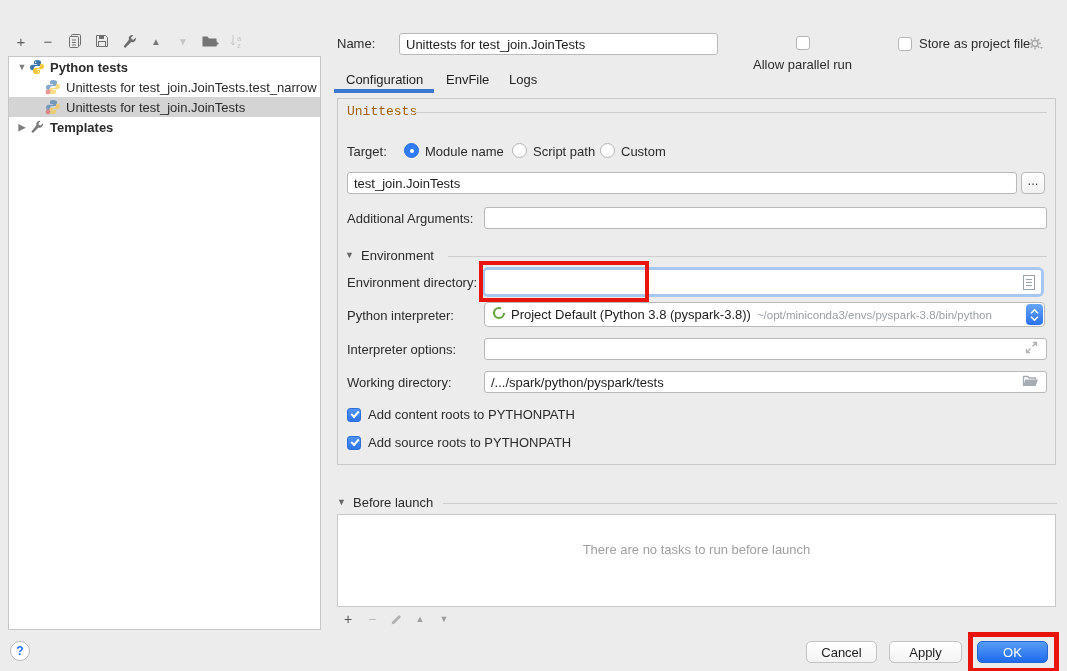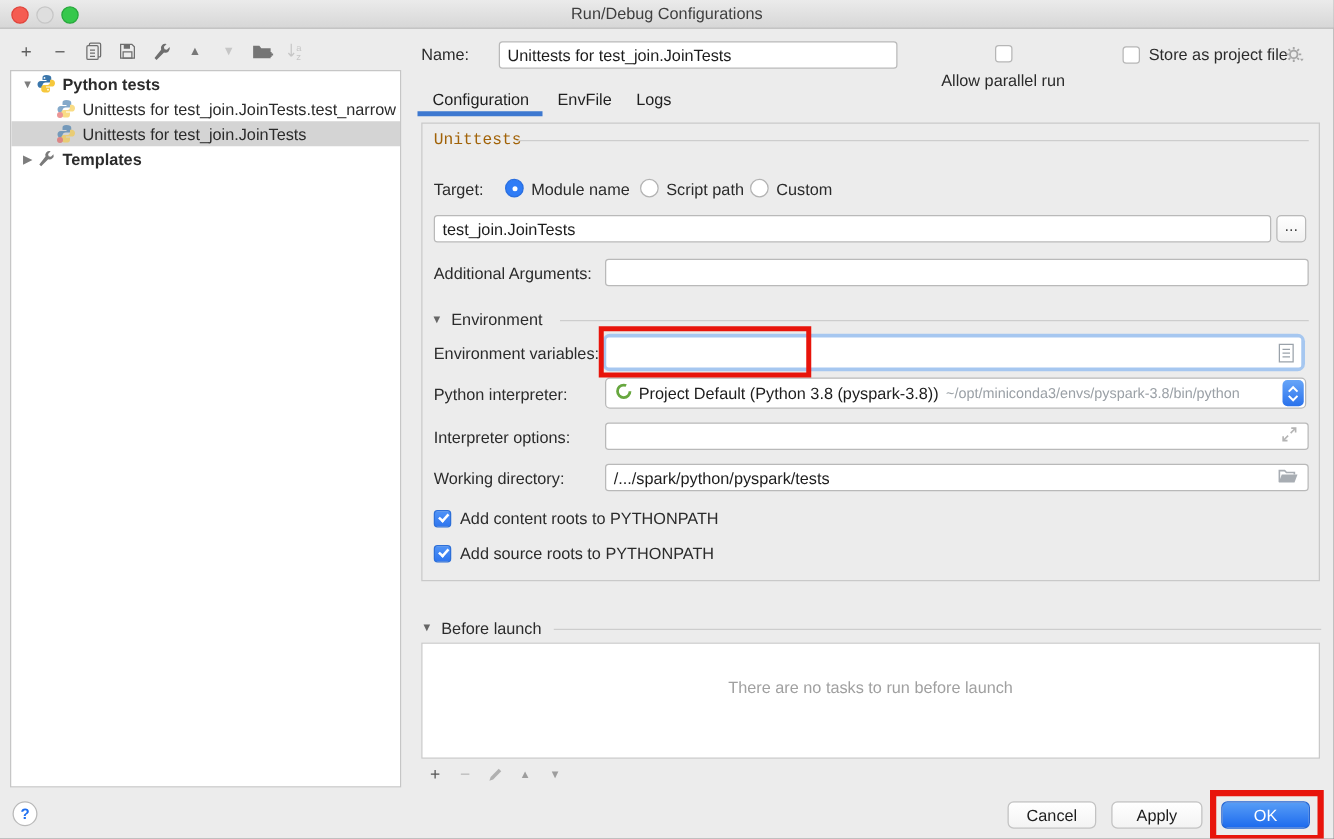--- a/index.html
+++ b/index.html
@@ -137,26 +137,20 @@
   #btn-cancel{left:806px;width:71px;}
   #btn-apply{left:889px;width:73px;}
   #btn-ok{left:977px;width:71px;background:linear-gradient(#579df6,#1e6bee);border-color:#2465d2;color:#fff;}
   #redbox-ok{left:968px;top:632px;width:81px;height:31px;border-width:5px;}
 </style>
 </head>
 <body>
 
 <div id="win">
 
-  <div id="titlebar">
-    <span class="tl red"></span>
-    <span class="tl gray"></span>
-    <span class="tl green"></span>
-    <div id="title">Run/Debug Configurations</div>
-  </div>
 
   <div id="lefttoolbar">
     <span class="ticon">+</span>
     <span class="ticon">−</span>
     <span class="ticon">
       <svg width="16" height="16" viewBox="0 0 16 16">
           <rect x="4.5" y="1.5" width="9" height="11" rx="1" fill="none" stroke="#6e6e6e"></rect>
           <rect x="2.5" y="3.5" width="9" height="11" rx="1" fill="#ececec" stroke="#6e6e6e"></rect>
           <path d="M5 7h4M5 9.5h4M5 12h4" stroke="#6e6e6e" fill="none"></path>
         </svg>
@@ -273,21 +267,21 @@
   <input id="module-field" class="field" value="test_join.JoinTests" style="">
   <div id="browse-btn">...</div>
 
   <span id="addargs-label" class="flabel">Additional Arguments:</span>
   <input id="addargs-field" class="field" value="" style="">
 
   <span id="env-arrow">▼</span>
   <span id="env-title">Environment</span>
   <div id="env-rule" class="rule"></div>
 
-  <span id="envvars-label" class="flabel">Environment variables:</span>
+  <span id="envvars-label" class="flabel">Environment directory:</span>
   <div id="envvars-ring"></div>
   <div id="envvars-inner"></div>
   <span id="envvars-browse">
     <svg width="14" height="17" viewBox="0 0 14 17">
         <rect x="1.5" y="1.5" width="11" height="14" fill="#fff" stroke="#9aa2aa"></rect>
         <path d="M4 5.5h6M4 8.5h6M4 11.5h6" stroke="#9aa2aa" fill="none"></path>
       </svg>
   </span>
   <div id="redbox-env" class="redbox"></div>
 

